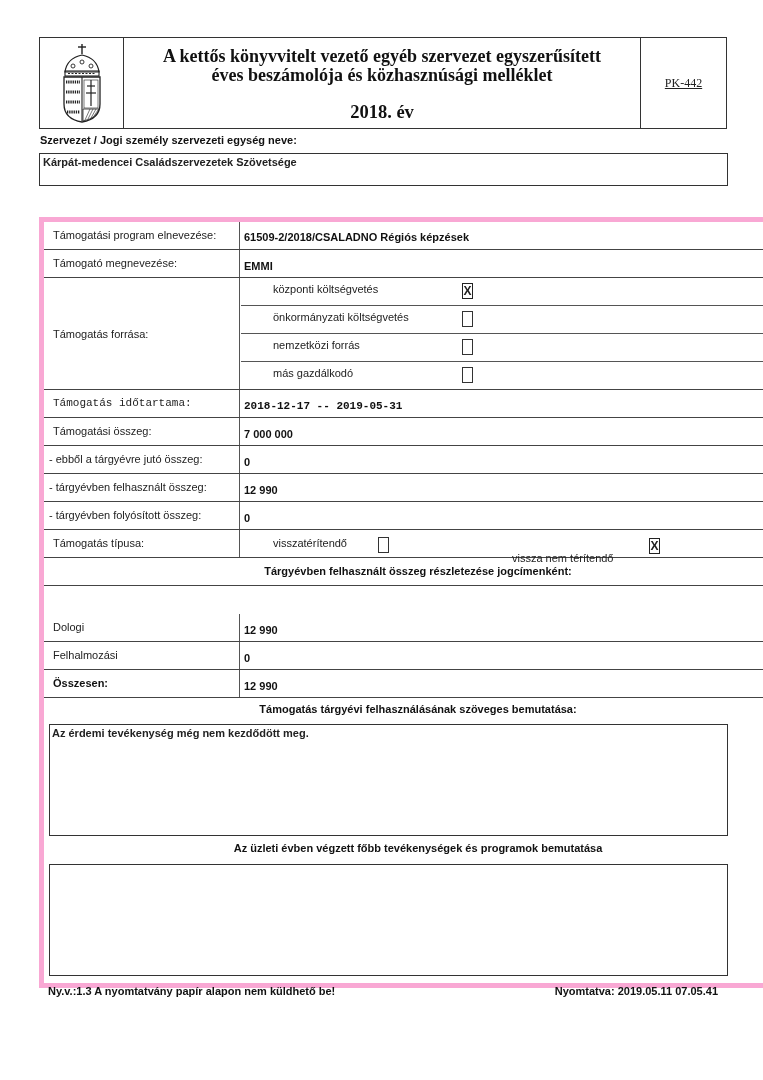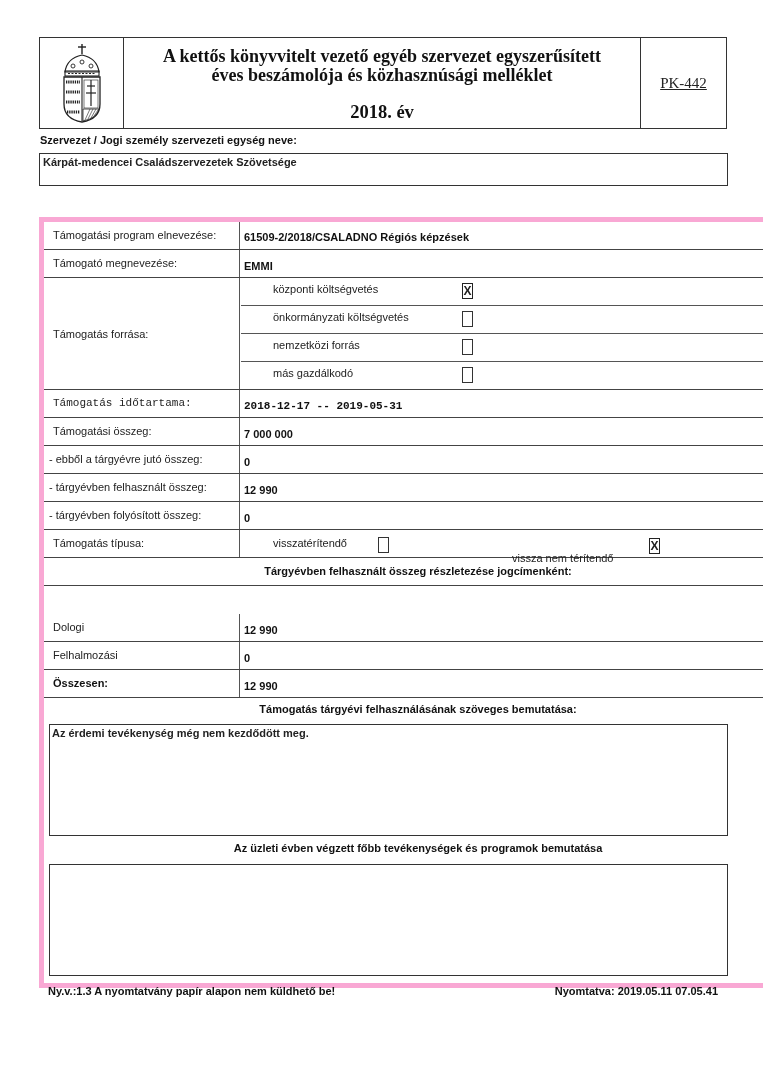--- a/index.html
+++ b/index.html
@@ -23,21 +23,21 @@
       flex: 1; border-right: 1px solid #333;
       display: flex; flex-direction: column; align-items: center;
       font-family: "Liberation Serif", serif; font-weight: bold;
       color: #111;
     }
     .header .title-line { font-size: 18px; line-height: 19px; text-align: center; }
     .header .title-line.first { margin-top: 9px; }
     .header .year { font-size: 18.5px; margin-top: 17px; }
     .header .code-cell {
       width: 85px; display: flex; align-items: center; justify-content: center;
-      font-family: "Liberation Serif", serif; font-size: 15px; color: #222; text-decoration: underline;
+      font-family: "Liberation Serif", serif; font-size: 12px; color: #222; text-decoration: underline;
     }
 
     .org-label {
       left: 40px; top: 134px; font-size: 11px; font-weight: bold; color: #111;
     }
     .org-box {
       left: 39px; top: 153px; width: 689px; height: 33px;
       border: 1px solid #333; padding: 2px 3px;
       font-size: 11px; font-weight: bold; color: #222;
     }

